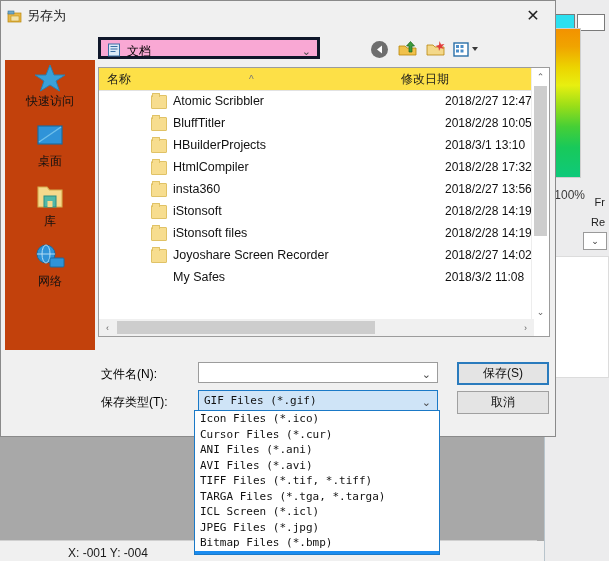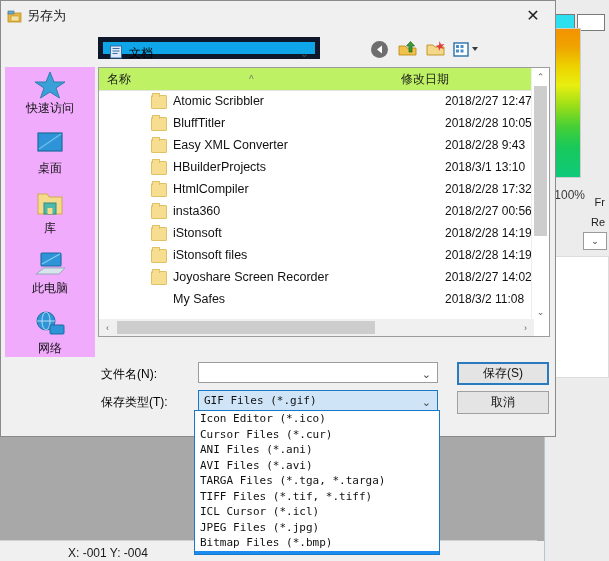--- a/index.html
+++ b/index.html
@@ -48,37 +48,37 @@
   #dlg-title{position:relative;height:30px;background:#f0f0f0;}
   #dlg-icon{position:absolute;left:6px;top:7px;width:16px;height:16px;}
   #dlg-title-text{position:absolute;left:26px;top:6px;font-size:13px;color:#1b1b1b;}
   #dlg-close{position:absolute;right:0px;top:0px;width:44px;height:29px;
     display:flex;align-items:center;justify-content:center;font-size:16px;color:#222;cursor:default;}
 
   
   #row-savein{position:absolute;left:0;top:36px;width:556px;height:26px;}
   #lbl-savein{position:absolute;left:8px;top:5px;font-size:12px;color:#111;margin-top:28px;}
   #cmb-savein{position:absolute;left:97px;top:0px;width:222px;height:22px;
-    background:#0ea5e9;border:5px solid #0f172a;box-sizing:border-box;}
+    background:#f9a8d4;border:3px solid #0f172a;box-sizing:border-box;}
   #cmb-savein .ic{position:absolute;left:6px;top:3px;width:14px;height:14px;}
   #cmb-savein .tx{position:absolute;left:26px;top:3px;font-size:12px;}
   .cbarrow2{position:absolute;right:6px;top:7px;font-size:11px;color:#4a4a4a;line-height:8px;}
   #tb-icons{position:absolute;left:368px;top:0px;height:24px;display:flex;align-items:center;gap:7px;}
   .tbi{width:21px;height:21px;position:relative;}
 
   
-  #places{position:absolute;left:4px;top:66px;width:90px;height:290px;background:#f0abfc;}
+  #places{position:absolute;left:4px;top:59px;width:90px;height:290px;background:#c2410c;}
   .place{position:relative;height:58px;text-align:center;}
   .place .pi{margin:2px auto 0;width:36px;height:30px;position:relative;}
   .place .pl{font-size:12px;color:#111;margin-top:1px;}
 
   
   #filelist{position:absolute;left:97px;top:66px;width:452px;height:270px;
     background:#fff;border:1px solid #9c9c9c;box-sizing:border-box;overflow:hidden;}
-  #fl-head{position:relative;height:22px;background:#bef264;border-bottom:1px solid #e2e2e2;}
+  #fl-head{position:relative;height:22px;background:#fde047;border-bottom:1px solid #e2e2e2;}
   #fl-head .h1{position:absolute;left:8px;top:3px;font-size:12px;font-weight:normal;color:#1b1b1b;}
   #fl-head .h2{position:absolute;left:302px;top:3px;font-size:12px;color:#1b1b1b;}
   #fl-head .hsort{position:absolute;left:150px;top:6px;font-size:10px;color:#777;}
   #fl-rows{position:relative;}
   .frow{position:relative;height:22px;margin-left:44px;}
   .frow .fi{position:absolute;left:8px;top:4px;width:14px;height:12px;
     background:#f7dd8f;border:1px solid #e0c266;border-radius:1px;}
   .frow .fi:before{content:"";position:absolute;left:0;top:-3px;width:6px;height:3px;
     background:#f7dd8f;border:1px solid #e0c266;border-bottom:none;border-radius:1px 1px 0 0;}
   .frow .fn{position:absolute;left:30px;top:3px;font-size:12.5px;color:#111;white-space:nowrap;}
@@ -251,30 +251,20 @@
             <path d="M6 25 L6 5 L15 5 L17.5 8 L30 8 L30 25 Z" fill="#f5d98c" stroke="#d4ab4e" stroke-width="1.1"></path>
             <rect x="12" y="14" width="12" height="11" fill="#4fb8a8" stroke="#2f8d80" stroke-width="1"></rect>
             <rect x="15.5" y="19" width="5" height="6" fill="#f5d98c"></rect>
           </svg>
       </div>
       <div class="pl">库</div>
     </div>
     <div class="place">
       <div class="pi">
         <svg viewBox="0 0 36 30">
-            <rect x="9" y="4" width="20" height="13" rx="1" fill="#2f93d8" stroke="#1d6b9f" stroke-width="1.1"></rect>
-            <path d="M10 15 L28 5" stroke="#7fcbee" stroke-width="1.3"></path>
-            <path d="M4 25 L12 19 L33 19 L27 25 Z" fill="#d8e4ec" stroke="#8fa6b5" stroke-width=".9"></path>
-          </svg>
-      </div>
-      <div class="pl">此电脑</div>
-    </div>
-    <div class="place">
-      <div class="pi">
-        <svg viewBox="0 0 36 30">
             <circle cx="14" cy="12" r="9" fill="#2f93d8" stroke="#1d6b9f" stroke-width="1"></circle>
             <ellipse cx="14" cy="12" rx="4" ry="9" fill="none" stroke="#bfe4f7" stroke-width=".9"></ellipse>
             <path d="M5 12 L23 12" stroke="#bfe4f7" stroke-width=".9"></path>
             <rect x="18" y="16" width="14" height="9" rx="1" fill="#2f93d8" stroke="#1d6b9f" stroke-width="1"></rect>
           </svg>
       </div>
       <div class="pl">网络</div>
     </div>
   </div>
 
@@ -290,37 +280,32 @@
           <span class="fn">Atomic Scribbler</span>
           <span class="fd">2018/2/27 12:47</span>
         </div>
         <div class="frow">
           <span class="fi"></span>
           <span class="fn">BluffTitler</span>
           <span class="fd">2018/2/28 10:05</span>
         </div>
         <div class="frow">
           <span class="fi"></span>
-          <span class="fn">Easy XML Converter</span>
-          <span class="fd">2018/2/28 9:43</span>
-        </div>
-        <div class="frow">
-          <span class="fi"></span>
           <span class="fn">HBuilderProjects</span>
           <span class="fd">2018/3/1 13:10</span>
         </div>
         <div class="frow">
           <span class="fi"></span>
           <span class="fn">HtmlCompiler</span>
           <span class="fd">2018/2/28 17:32</span>
         </div>
         <div class="frow">
           <span class="fi"></span>
           <span class="fn">insta360</span>
-          <span class="fd">2018/2/27 00:56</span>
+          <span class="fd">2018/2/27 13:56</span>
         </div>
         <div class="frow">
           <span class="fi"></span>
           <span class="fn">iStonsoft</span>
           <span class="fd">2018/2/28 14:19</span>
         </div>
         <div class="frow">
           <span class="fi"></span>
           <span class="fn">iStonsoft files</span>
           <span class="fd">2018/2/28 14:19</span>
@@ -358,23 +343,23 @@
   <div id="cmb-ftype">
     <div class="tx">GIF Files (*.gif)</div>
     <div class="cbarrow2">⌄</div>
   </div>
 
   <div id="btn-save">保存(S)</div>
   <div id="btn-cancel">取消</div>
 </div>
 
 <div id="dd-popup">
-    <div class="ddi">Icon Editor (*.ico)</div>
+    <div class="ddi">Icon Files (*.ico)</div>
     <div class="ddi">Cursor Files (*.cur)</div>
     <div class="ddi">ANI Files (*.ani)</div>
     <div class="ddi">AVI Files (*.avi)</div>
+    <div class="ddi">TIFF Files (*.tif, *.tiff)</div>
     <div class="ddi">TARGA Files (*.tga, *.targa)</div>
-    <div class="ddi">TIFF Files (*.tif, *.tiff)</div>
-    <div class="ddi">ICL Cursor (*.icl)</div>
+    <div class="ddi">ICL Screen (*.icl)</div>
     <div class="ddi">JPEG Files (*.jpg)</div>
     <div class="ddi">Bitmap Files (*.bmp)</div>
     <div class="ddi sel">GIF Files (*.gif)</div>
   </div>
 
 </body></html>

